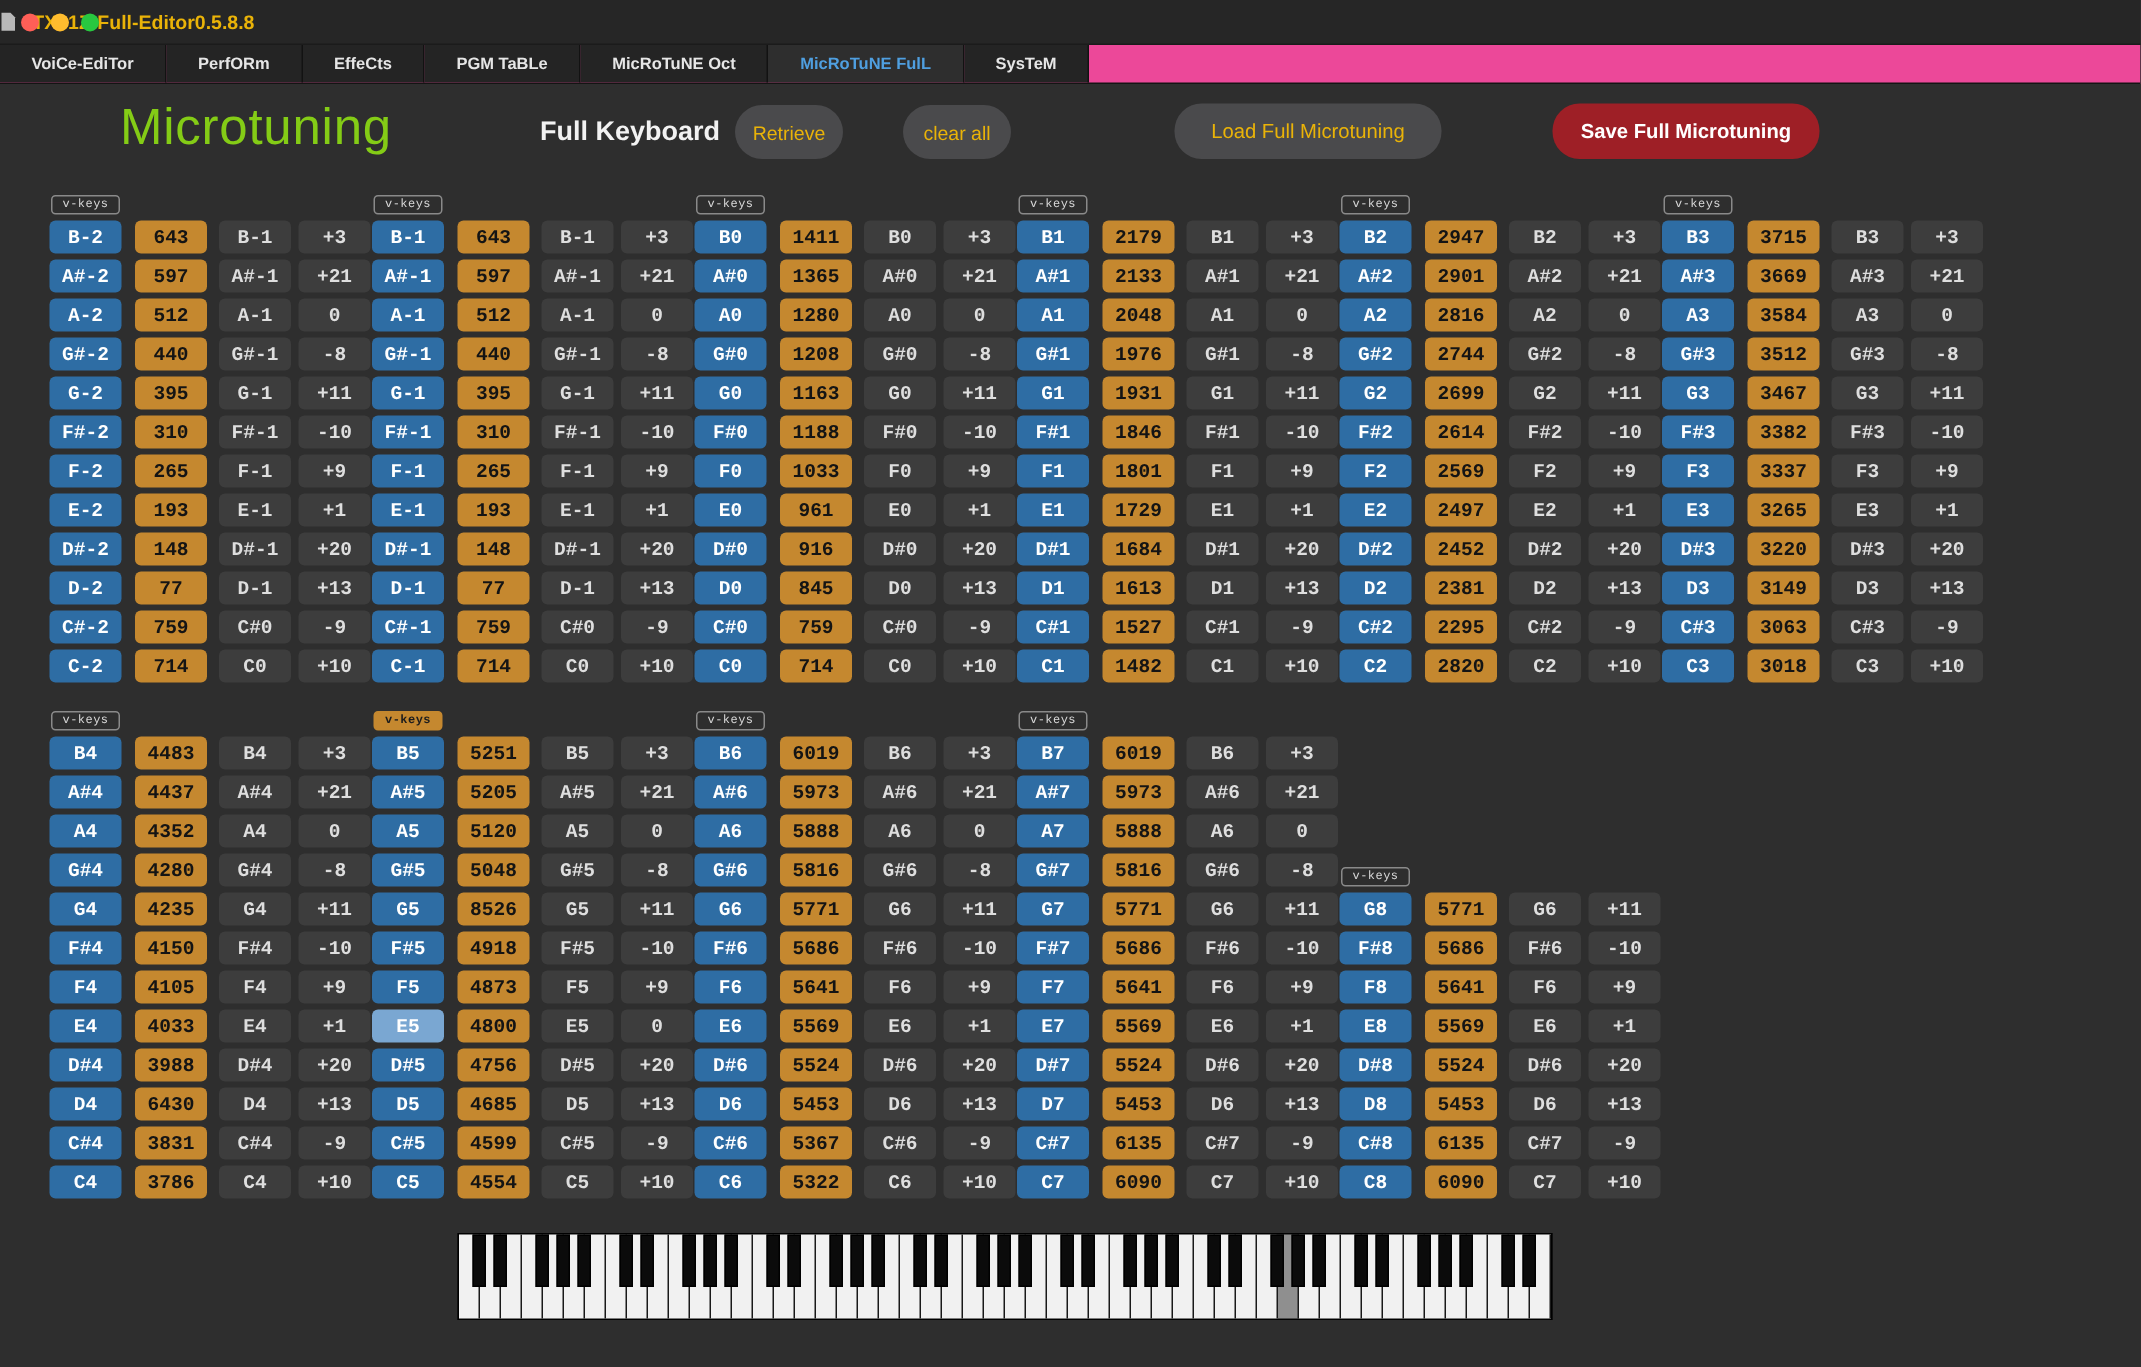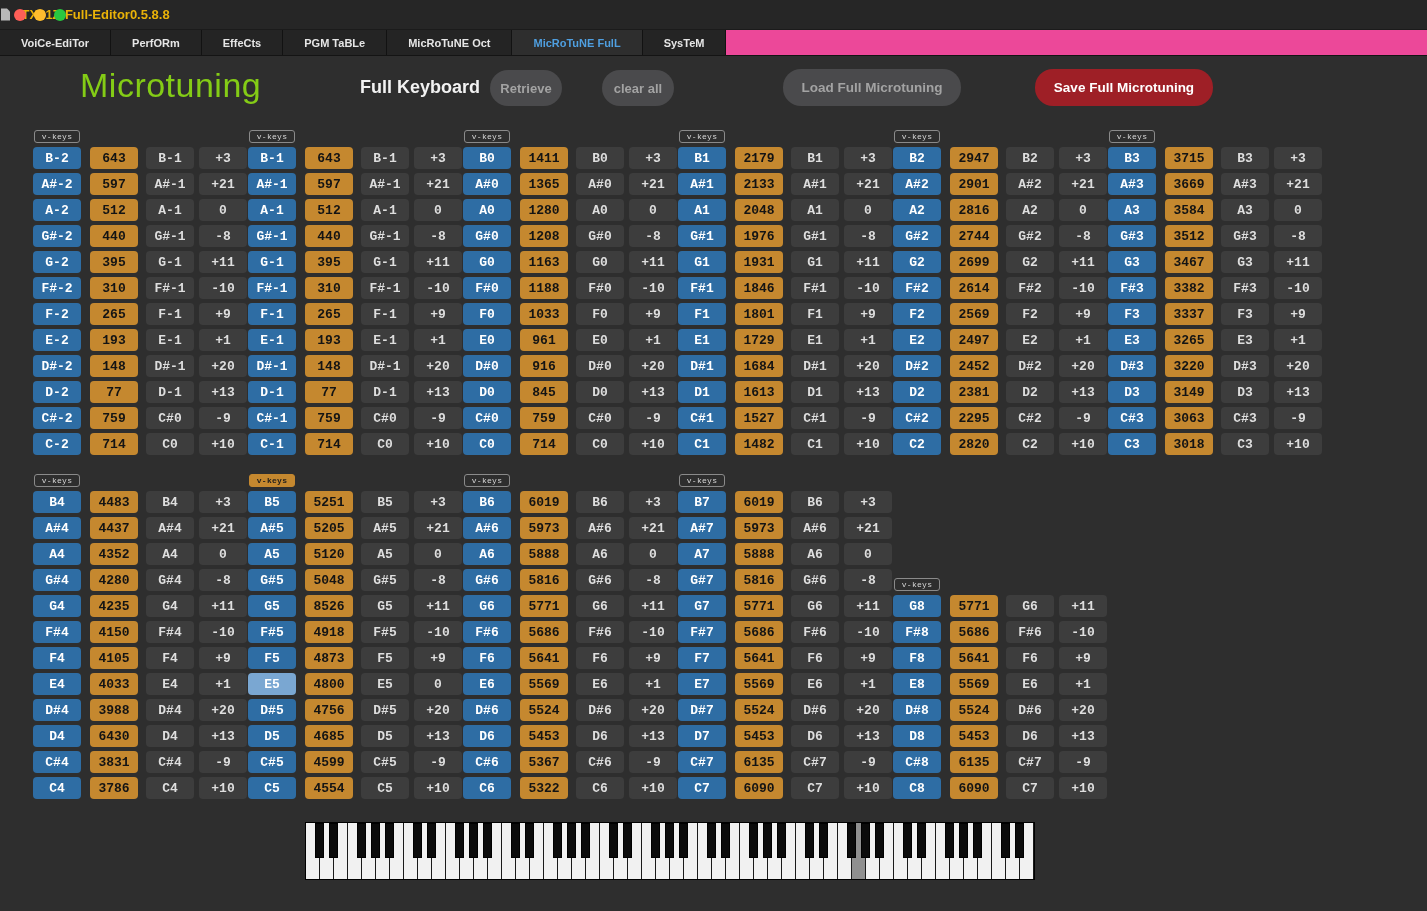--- a/index.html
+++ b/index.html
@@ -24,21 +24,21 @@
   .doc-icon svg{ display:block; }
   
   .tabbar{ height:26px; background:#ec4899; display:flex; border-bottom:1px solid #141414;}
   .tab{ padding:0 21px; display:flex; align-items:center; font-size:11px; font-weight:700;
     color:#e6e6e6; background:#242424; border-right:1px solid #121212; cursor:default; white-space:nowrap;}
   .tab.active{ background:#2e2e2e; color:var(--tab-active-text); }
   
   .page-title{ position:absolute; left:80px; top:66px; font-size:34px; font-weight:500; color:#84cc16; letter-spacing:0.5px;}
   .subtitle{ position:absolute; left:330px; top:77px; font-size:18px; font-weight:700; color:#f2f2f2;margin-left:30px;}
   .pill{ position:absolute; border:none; border-radius:18px; background:var(--button-gray);
-    color:#a3a3a3; font-size:13px; font-family:inherit; height:36px; cursor:default;font-weight:bold;}
+    color:#eab308; font-size:13px; font-family:inherit; height:36px; cursor:default;}
   #btn-retrieve{ left:490px; top:70px; width:72px;}
   #btn-clear{ left:602px; top:70px; width:72px;}
   #btn-load{ left:783px; top:69px; width:178px; height:37px; font-size:13.5px;}
   #btn-save{ left:1035px; top:69px; width:178px; height:37px; font-size:13.5px;
     background:var(--save-red); color:#ffffff; font-weight:700;}
   
   .section{ position:absolute; display:flex; gap:1px; align-items:center;font-family:Liberation Mono, monospace;}
   #section-1{ left:33px; top:130px;}
   #section-2{ left:33px; top:474px;}
   .column{ width:214px;}

